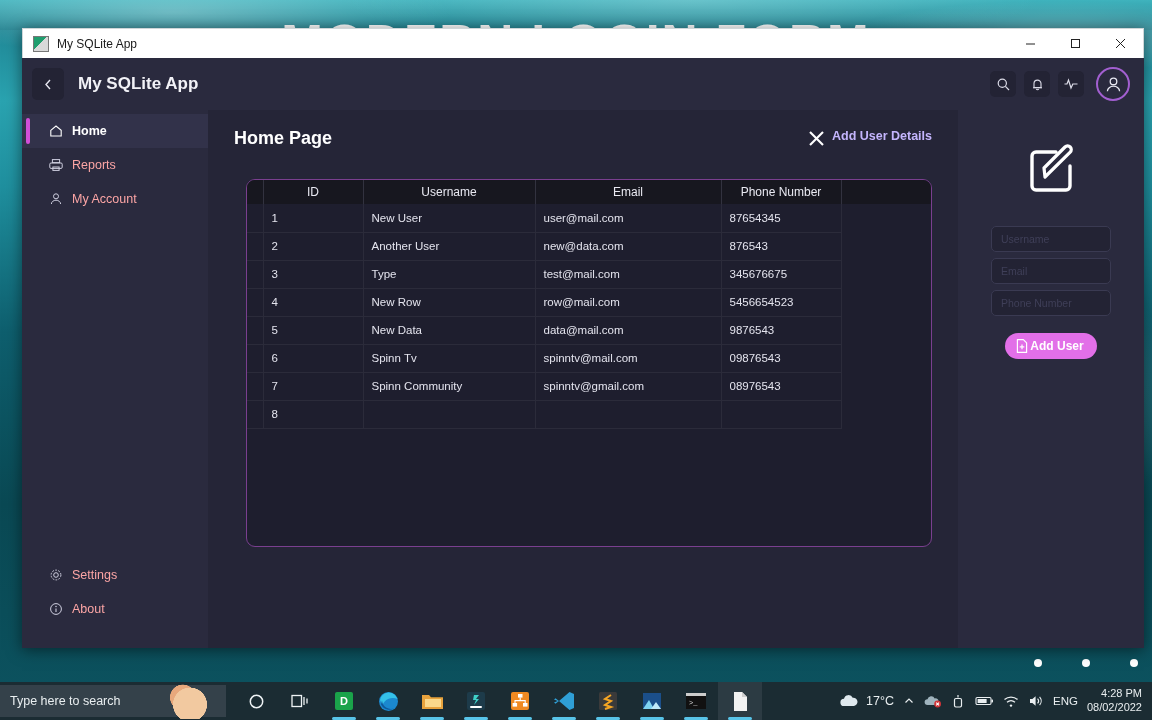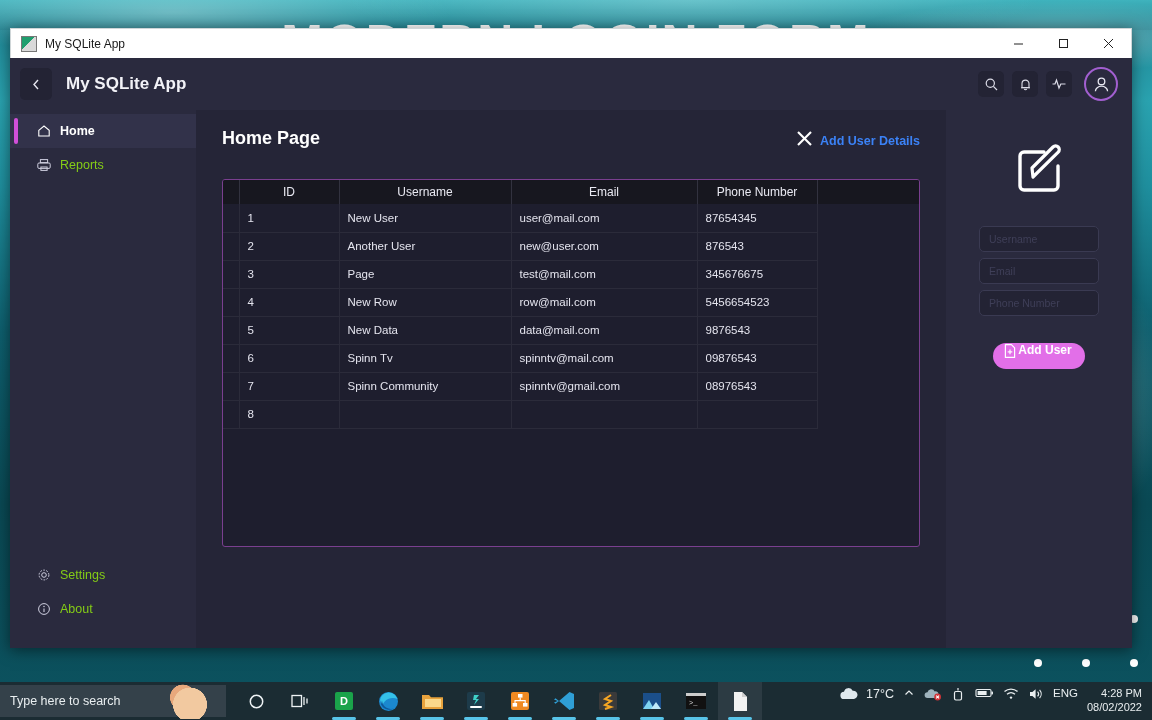--- a/index.html
+++ b/index.html
@@ -43,21 +43,21 @@
   }
 
   .dots { position: absolute; pointer-events: none; }
   .dot {
     position: absolute; width: 8px; height: 8px; border-radius: 50%;
     background: #ffffff;
   }
 
   
   .window {
-    position: absolute; left: 10px; top: 28px; width: 1122px; height: 620px;
+    position: absolute; left: 22px; top: 28px; width: 1122px; height: 620px;
     background: #2a2a3e;
     box-shadow: 0 2px 14px rgba(0,0,0,.5);
   }
   .titlebar {
     height: 30px; background: #ffffff; display: flex; align-items: center;
     border: 1px solid #cfd6d8; border-bottom: none;
   }
   .titlebar .tb-icon {
     width: 16px; height: 16px; margin-left: 10px; margin-right: 8px;
     background: linear-gradient(135deg,#1f9e6e 0%, #1f9e6e 45%, #d9d9d9 45%, #d9d9d9 100%);
@@ -99,21 +99,21 @@
   
   .main { flex: 1; display: flex; min-height: 0; }
 
   
   .sidebar {
     width: 186px; background: #2a2a3e; display: flex; flex-direction: column;
     padding-top: 4px;
   }
   .nav-item {
     height: 34px; display: flex; align-items: center; gap: 9px;
-    padding-left: 26px; color: #84cc16; font-size: 12.5px; position: relative;
+    padding-left: 26px; color: #fca5a5; font-size: 12.5px; position: relative;
   }
   .nav-item.active { color: #ffffff; font-weight: bold; background: #32324a; }
   .nav-item.active:before {
     content: ""; position: absolute; left: 4px; top: 4px; bottom: 4px; width: 4px;
     border-radius: 3px; background: #d14fd8;
   }
   .nav-icon { width: 15px; height: 15px; display: flex; align-items: center; justify-content: center; }
   .sidebar-spacer { flex: 1; }
   .logos { display: flex; flex-direction: column; align-items: center; gap: 16px; padding: 20px 0; }
   .qt-logo {
@@ -122,25 +122,25 @@
     justify-content: center; line-height: 1;
     clip-path: polygon(10% 0, 100% 0, 100% 86%, 90% 100%, 0 100%, 0 14%);
     font-family: "DejaVu Sans", sans-serif;
   }
   .nav-bottom { padding-bottom: 22px; }
 
   
   .content { flex: 1; background: #252537; padding: 18px 26px 0 26px; min-width: 0; }
   .content-head { display: flex; align-items: center; margin-bottom: 30px; }
   .page-title { font-size: 18px; font-weight: bold; color: #ffffff; }
-  .add-details { margin-left: auto; display: flex; align-items: flex-end; gap: 6px; color: #3b82f6; font-size: 12.5px; font-weight: bold; }
+  .add-details { margin-left: auto; display: flex; align-items: flex-start; gap: 6px; color: #c4b5fd; font-size: 12.5px; font-weight: bold; }
 
   .table-wrap {
-    border: 1px solid #7a3f8f; border-radius: 3px; background: #1e1e2e;
-    height: 368px; overflow: hidden;
+    border: 1px solid #7a3f8f; border-radius: 9px; background: #1e1e2e;
+    height: 368px; overflow: hidden; margin-left: 12px;
   }
   table { width: 100%; border-collapse: collapse; table-layout: fixed; }
   th, td { font-size: 11.5px; color: #e4e4ee; text-align: left; }
   thead th {
     height: 24px; background: #17171f; color: #e9e9f2; text-align: center;
     font-weight: normal; border-right: 1px solid #32323f; font-size: 12px;
   }
   tbody td {
     height: 28px; padding-left: 8px; border-bottom: 1px solid #2b2b3a;
     border-right: 1px solid #2b2b3a; background: #1e1e2e;
@@ -163,23 +163,23 @@
     width: 120px; height: 26px; background: #232334; border: 1px solid #3a3a52;
     border-radius: 5px; margin-bottom: 6px; display: flex; align-items: center;
     padding: 0 9px;
   }
   .field input {
     width: 100%; background: transparent; border: none; outline: none;
     color: #e0e0ee; font-size: 10.5px; font-family: "Liberation Sans", sans-serif;
   }
   .field input::placeholder { color: #3f3f58; }
   .add-user-btn {
-    margin-top: 21px; height: 26px; padding: 0 13px 0 9px; border-radius: 13px;
+    margin-top: 11px; height: 26px; padding: 0 13px 0 9px; border-radius: 13px;
     background: #e26fe8; color: #ffffff; font-size: 12px; font-weight: bold;
-    display: flex; align-items: flex-start; border: none;
+    display: flex; align-items: center; border: none;
     font-family: "Liberation Sans", sans-serif;
   }
 
   
   .footer {
     height: 30px; background: #2a2a3e; display: flex; align-items: center;
     justify-content: center; color: #ffffff; font-size: 11.5px; font-weight: bold;
   }
 
   
@@ -200,21 +200,21 @@
   .tb-apps { display: flex; align-items: center; gap: 0; margin-left: 8px; }
   .tb-app {
     width: 44px; height: 38px; display: flex; align-items: center; justify-content: center;
     position: relative;
   }
   .tb-app.active { background: #2c3b43; }
   .tb-app .underline {
     position: absolute; bottom: 0; left: 10px; right: 10px; height: 3px;
     background: #58c4e8; border-radius: 2px;
   }
-  .tray { margin-left: auto; display: flex; align-items: flex-start; gap: 9px; padding-right: 10px; color: #e9eef0; font-size: 11.5px; }
+  .tray { margin-left: auto; display: flex; align-items: center; gap: 9px; padding-right: 10px; color: #e9eef0; font-size: 11.5px; }
   .tray .clock { text-align: right; line-height: 1.25; font-size: 11px; }
   .temp { display: flex; align-items: center; gap: 6px; font-size: 12.5px; }
 
   svg { display: block; }
 </style>
 </head>
 <body>
 
 <div class="desktop">
   <div class="wave"></div>
@@ -305,20 +305,29 @@
         </div>
         <div class="nav-item">
           <span class="nav-icon">
             <svg width="14" height="14" viewBox="0 0 14 14">
                 <rect x="3.4" y="1.6" width="7.2" height="3" fill="none" stroke="#cfcfe0" stroke-width="1"></rect>
                 <path d="M2 5 h10 a1.2 1.2 0 0 1 1.2 1.2 v3 a1.2 1.2 0 0 1 -1.2 1.2 h-10 a1.2 1.2 0 0 1 -1.2 -1.2 v-3 a1.2 1.2 0 0 1 1.2 -1.2 z" fill="none" stroke="#cfcfe0" stroke-width="1"></path>
                 <rect x="3.9" y="9" width="6.2" height="3.4" fill="none" stroke="#cfcfe0" stroke-width="1"></rect>
               </svg>
           </span>
           <span>Reports</span>
+        </div>
+        <div class="nav-item">
+          <span class="nav-icon">
+            <svg width="14" height="14" viewBox="0 0 14 14">
+                <circle cx="7" cy="4.3" r="2.5" fill="none" stroke="#cfcfe0" stroke-width="1"></circle>
+                <path d="M2.4 12 a4.6 3.8 0 0 1 9.2 0" fill="none" stroke="#cfcfe0" stroke-width="1"></path>
+              </svg>
+          </span>
+          <span>My Account</span>
         </div>
 
 
         <div class="sidebar-spacer"></div>
 
         <div class="nav-bottom">
           <div class="nav-item">
             <span class="nav-icon">
               <svg width="14" height="14" viewBox="0 0 14 14">
                   <circle cx="7" cy="7" r="2.3" fill="none" stroke="#cfcfe0" stroke-width="1"></circle>
@@ -372,28 +381,28 @@
                   <td class="col-id">1</td>
                   <td class="col-user">New User</td>
                   <td class="col-email">user@mail.com</td>
                   <td class="col-phone">87654345</td>
                   <td class="col-pad"></td>
                 </tr>
                 <tr>
                   <td class="col-sel"></td>
                   <td class="col-id">2</td>
                   <td class="col-user">Another User</td>
-                  <td class="col-email">new@user.com</td>
+                  <td class="col-email">new@data.com</td>
                   <td class="col-phone">876543</td>
                   <td class="col-pad"></td>
                 </tr>
                 <tr>
                   <td class="col-sel"></td>
                   <td class="col-id">3</td>
-                  <td class="col-user">Page</td>
+                  <td class="col-user">Type</td>
                   <td class="col-email">test@mail.com</td>
                   <td class="col-phone">345676675</td>
                   <td class="col-pad"></td>
                 </tr>
                 <tr>
                   <td class="col-sel"></td>
                   <td class="col-id">4</td>
                   <td class="col-user">New Row</td>
                   <td class="col-email">row@mail.com</td>
                   <td class="col-phone">5456654523</td>

